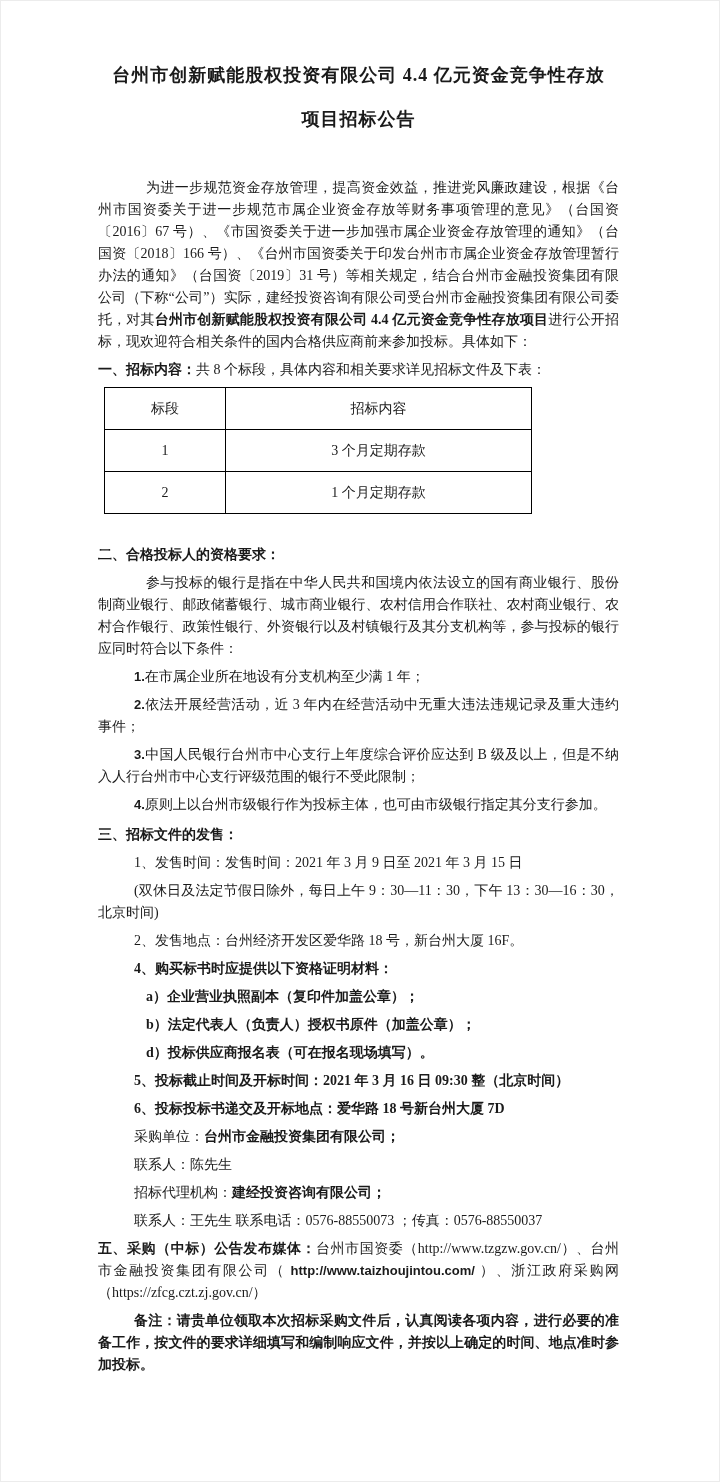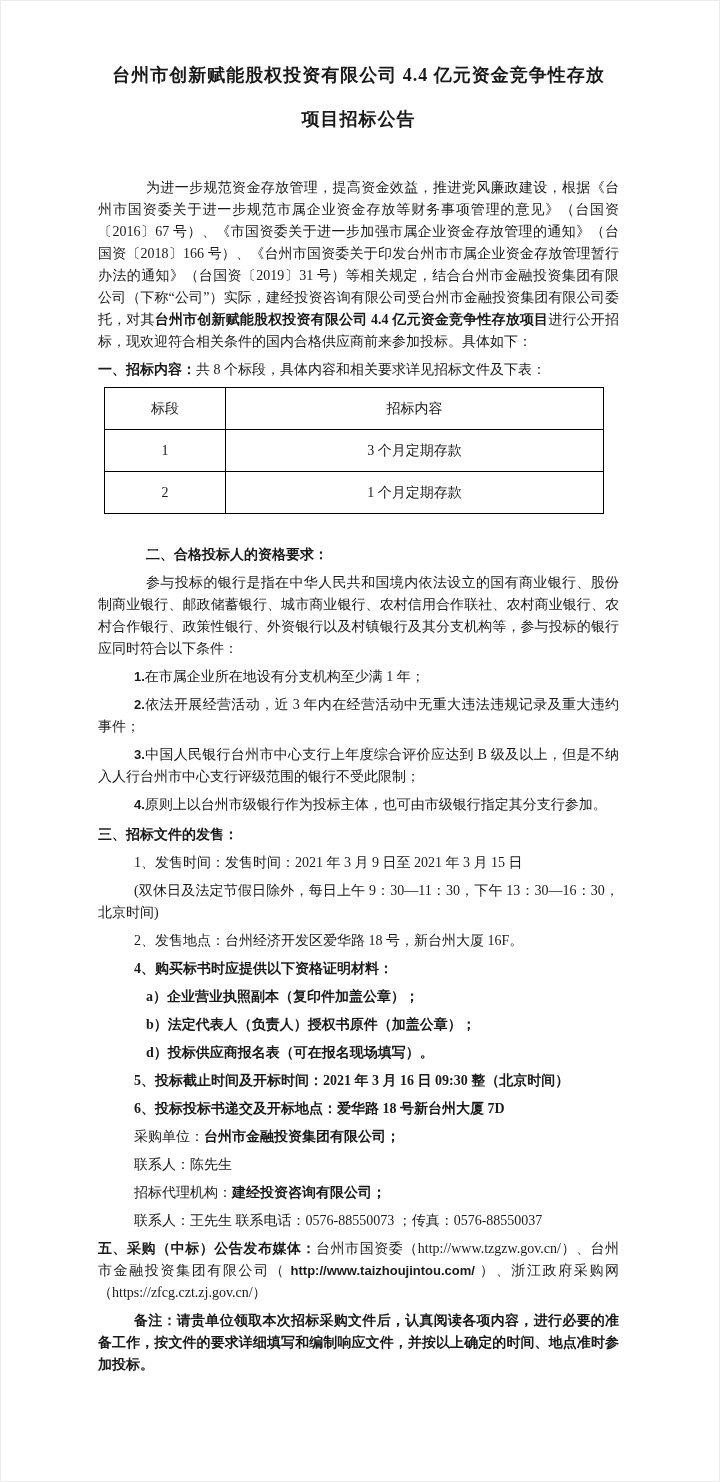--- a/index.html
+++ b/index.html
@@ -32,24 +32,24 @@
   .ti-48 { text-indent: 48px; }
   .ti-36 { text-indent: 36px; }
   .b { font-weight: bold; }
   .sans-b { font-weight: bold; font-family: "Liberation Sans", "DejaVu Sans", sans-serif; font-size: 13px; }
   .heading {
     font-size: 14px;
     line-height: 22px;
     font-weight: bold;
     margin: 8px 0 6px 0;
   }
-  .sec2-gap { margin-top: 30px; margin-left: 48px; }
+  .sec2-gap { margin-top: 30px; }
   .bid-table {
     border-collapse: collapse;
-    width: 500px;
+    width: 428px;
     margin: 4px 0 10px 6px;
     table-layout: fixed;
   }
   .bid-table td {
     border: 1px solid #000;
     height: 39px;
     text-align: center;
     vertical-align: middle;
     font-size: 14px;
   }

